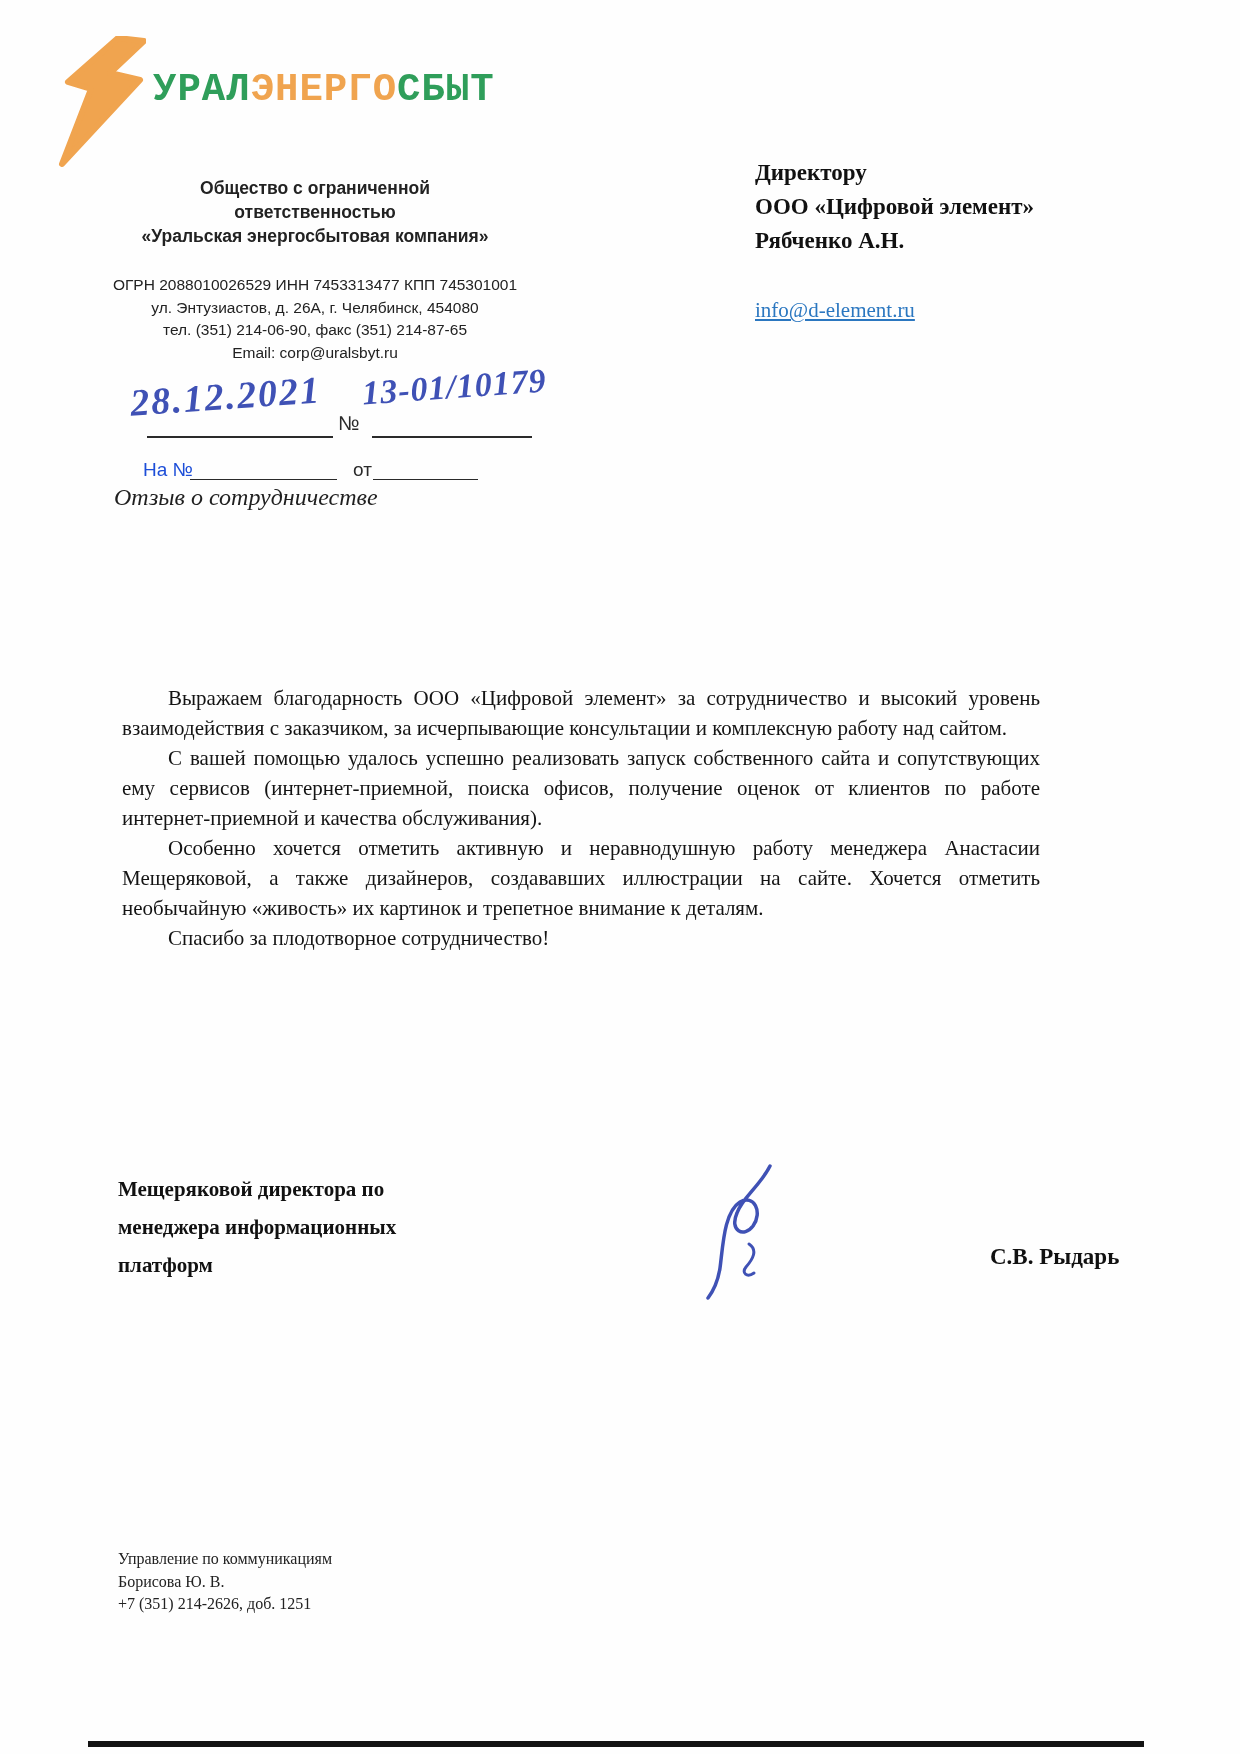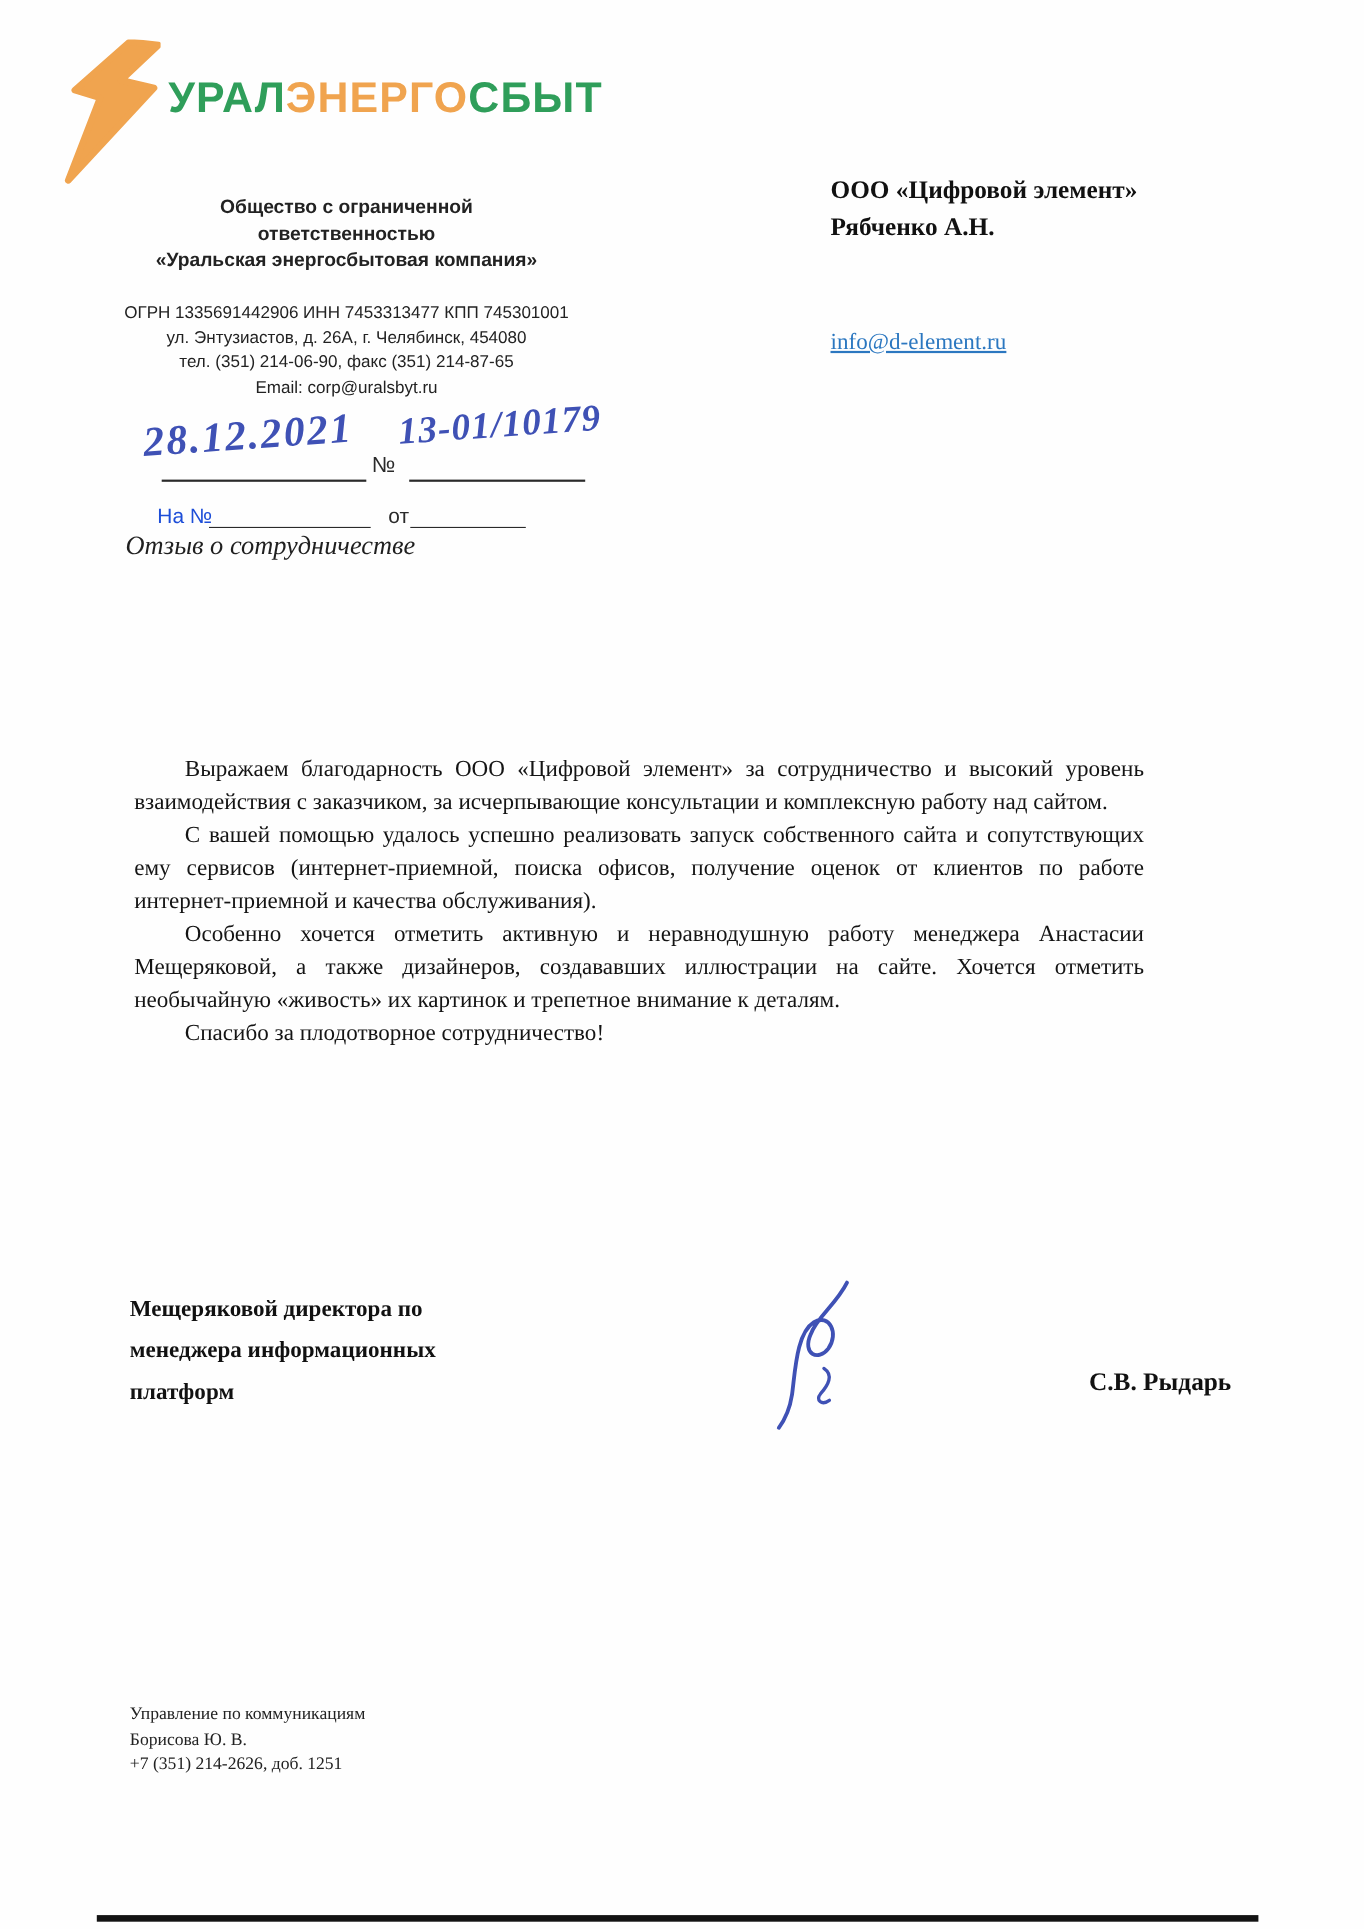--- a/index.html
+++ b/index.html
@@ -6,21 +6,21 @@
   html,body { background:#e8e8e8; }
   .page {
     position:relative; width:1240px; height:1754px; margin:0 auto;
     background:#fefefe; overflow:hidden;
     font-family:"Liberation Serif", serif; color:#1a1a1a;
   }
   
   .logo-bolt { position:absolute; left:58px; top:36px; width:88px; height:132px; }
   .logo-text {
     position:absolute; left:153px; top:68px;
-    font-family:Liberation Sans, sans-serif; font-weight:bold;
+    font-family:Liberation Mono, monospace; font-weight:bold;
     font-size:39px; letter-spacing:1px; white-space:nowrap;
   }
   .seg-green  { color:#2f9e5a; }
   .seg-orange { color:#f0a44f; }
   
   .sender {
     position:absolute; left:100px; top:176px; width:430px; text-align:center;
     font-family:"Liberation Sans", sans-serif; color:#222;
   }
   .sender .org-line { font-weight:bold; font-size:17.5px; line-height:24px; }
@@ -100,41 +100,42 @@
   </svg>
   <div class="logo-text">
     <span class="seg-green">УРАЛ</span><span class="seg-orange">ЭНЕРГО</span><span class="seg-green">СБЫТ</span>
   </div>
 
   <div class="sender">
     <div class="org-line">Общество с ограниченной</div>
     <div class="org-line">ответственностью</div>
     <div class="org-line">«Уральская энергосбытовая компания»</div>
     <div class="details">
-      <div class="detail-line">ОГРН 1335691442906 ИНН 7453313477 КПП 745301001</div>
+      <div class="detail-line">ОГРН 2088010026529 ИНН 7453313477 КПП 745301001</div>
       <div class="detail-line">ул. Энтузиастов, д. 26А, г. Челябинск, 454080</div>
       <div class="detail-line">тел. (351) 214-06-90, факс (351) 214-87-65</div>
       <div class="detail-line">Email: corp@uralsbyt.ru</div>
     </div>
   </div>
 
   <div class="hand hand-date">28.12.2021</div>
   <div class="u-line u-date"></div>
   <div class="no-sign">№</div>
   <div class="hand hand-number">13-01/10179</div>
   <div class="u-line u-number"></div>
 
   <div class="reply-row">На №</div>
   <div class="u-line u-reply-no"></div>
   <div class="reply-from">от</div>
   <div class="u-line u-reply-from"></div>
 
   <div class="subject">Отзыв о сотрудничестве</div>
 
   <div class="recipient">
+    <div>Директору</div>
     <div>ООО «Цифровой элемент»</div>
     <div>Рябченко А.Н.</div>
   </div>
   <a class="recipient-email">info@d-element.ru</a>
 
   <div class="body-text">
     <p>Выражаем благодарность ООО «Цифровой элемент» за сотрудничество и высокий уровень взаимодействия с заказчиком, за исчерпывающие консультации и комплексную работу над сайтом.</p>
     <p>С вашей помощью удалось успешно реализовать запуск собственного сайта и сопутствующих ему сервисов (интернет-приемной, поиска офисов, получение оценок от клиентов по работе интернет-приемной и качества обслуживания).</p>
     <p>Особенно хочется отметить активную и неравнодушную работу менеджера Анастасии Мещеряковой, а также дизайнеров, создававших иллюстрации на сайте. Хочется отметить необычайную «живость» их картинок и трепетное внимание к деталям.</p>
     <p>Спасибо за плодотворное сотрудничество!</p>

